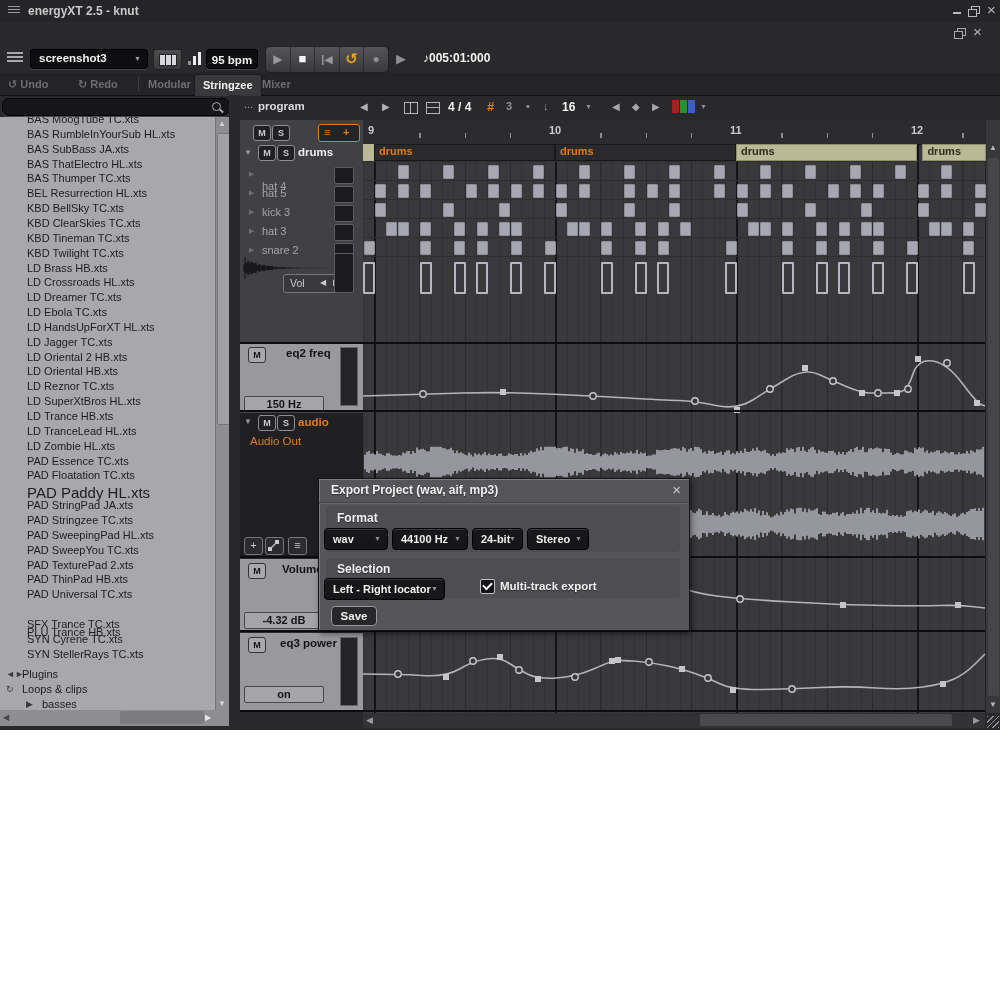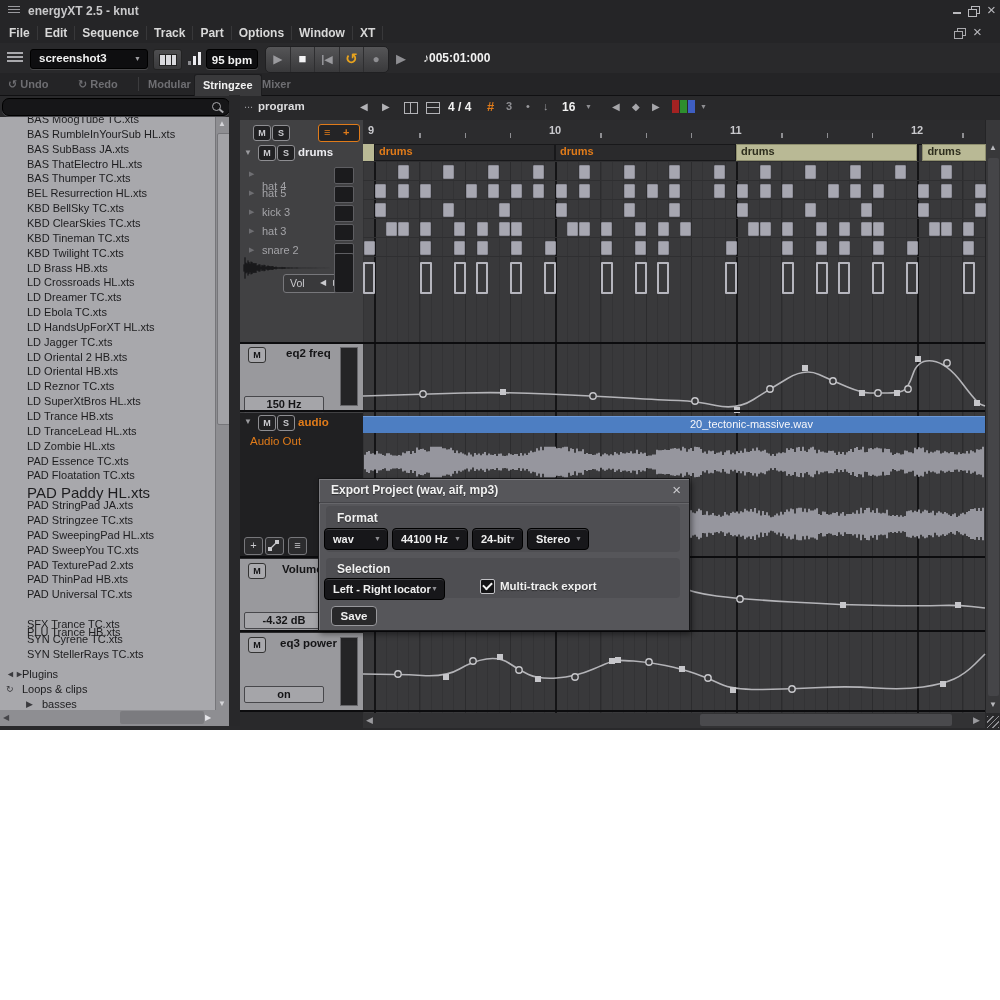--- a/index.html
+++ b/index.html
@@ -41,30 +41,20 @@
         background:repeating-linear-gradient(#9a9a9e 0 1px,transparent 1px 3px);"></div>
     <div class="abs ttl" style="left:28px;top:4px;">energyXT 2.5 - knut</div>
     <div class="abs winbtn" style="left:950px;top:4px;width:14px;height:12px;"><span style="display:inline-block;width:8px;height:2px;background:#b9b9bd;margin-top:8px;"></span></div>
     <div class="abs" style="left:968px;top:6px;width:11px;height:10px;">
       <div class="abs" style="left:3px;top:0;width:7px;height:6px;border:1px solid #b9b9bd;"></div>
       <div class="abs" style="left:0;top:3px;width:7px;height:6px;border:1px solid #b9b9bd;background:#252527;"></div>
     </div>
     <div class="abs winbtn" style="left:985px;top:4px;width:13px;font-size:15px;">×</div>
   </div>
 
-  <div class="abs" style="left:0;top:22px;width:1000px;height:21px;background:#252527;display:flex;align-items:center;padding-left:2px;box-sizing:border-box;" id="menubar">
-      <span class="menuitem">File</span>
-      <span class="menuitem">Edit</span>
-      <span class="menuitem">Sequence</span>
-      <span class="menuitem">Track</span>
-      <span class="menuitem">Part</span>
-      <span class="menuitem">Options</span>
-      <span class="menuitem">Window</span>
-      <span class="menuitem">XT</span>
-    </div>
   <div class="abs" style="left:954px;top:28px;width:11px;height:10px;">
       <div class="abs" style="left:3px;top:0;width:7px;height:6px;border:1px solid #a9a9ad;"></div>
       <div class="abs" style="left:0;top:3px;width:7px;height:6px;border:1px solid #a9a9ad;background:#252527;"></div>
   </div>
   <div class="abs winbtn" style="left:971px;top:26px;width:13px;font-size:15px;">×</div>
 
   <div class="abs" style="left:0;top:43px;width:1000px;height:30px;background:#29292b;"></div>
   <div class="abs" style="left:7px;top:52px;width:16px;height:11px;
       background:repeating-linear-gradient(#a9a9ad 0 2px,transparent 2px 4px);"></div>
   <div class="abs inset" style="left:30px;top:49px;width:116px;height:18px;">
@@ -445,23 +435,20 @@
         <circle cx="212" cy="43" r="3.2" fill="#39393b" stroke="#c6c6ca" stroke-width="1.4"></circle>
         <rect x="246" y="24" width="6" height="6" fill="#c6c6ca"></rect>
         <rect x="252" y="23" width="6" height="6" fill="#c6c6ca"></rect>
         <circle cx="286" cy="28" r="3.2" fill="#39393b" stroke="#c6c6ca" stroke-width="1.4"></circle>
         <rect x="316" y="32" width="6" height="6" fill="#c6c6ca"></rect>
         <circle cx="345" cy="44" r="3.2" fill="#39393b" stroke="#c6c6ca" stroke-width="1.4"></circle>
         <rect x="367" y="53" width="6" height="6" fill="#c6c6ca"></rect>
         <circle cx="429" cy="55" r="3.2" fill="#39393b" stroke="#c6c6ca" stroke-width="1.4"></circle>
         <rect x="577" y="47" width="6" height="6" fill="#c6c6ca"></rect>
       </svg>
-      <div style="position: absolute; left: 363px; top: 416px; width: 622px; height: 16px; background: rgb(77, 126, 194); border-top: 1px solid rgb(110, 154, 216);">
-        <div style="position: absolute; left: 327px; top: 1px; color: rgb(246, 246, 250); font-size: 11px; white-space: nowrap;">20_tectonic-massive.wav</div>
-      </div>
       <svg width="622" height="124" style="position: absolute; overflow: visible; left: 363px; top: 432px;">
         <path d="M2 22.7487010518789L2 37.251298948121104M4 20.062324872619666L4 39.93767512738033M6 19.109549466761806L6 40.890450533238194M8 21.677300833407685L8 38.322699166592315M10 21.312932129953875L10 38.68706787004612M12 22.3863047644503L12 37.6136952355497M14 19.08186817805915L14 40.91813182194085M16 21.451970729942598L16 38.5480292700574M18 21.649272433470365L18 38.350727566529635M20 22.99565917205488L20 37.00434082794512M22 23.758489529442837L22 36.24151047055716M24 21.268555989055727L24 38.73144401094427M26 21.126006609021857L26 38.87399339097814M28 22.825158850882225L28 37.174841149117775M30 23.57484627681411L30 36.425153723185886M32 23.5240754478043L32 36.4759245521957M34 23.638184004899117L34 36.36181599510088M36 22.969332693127377L36 37.03066730687262M38 23.608204776378532L38 36.39179522362147M40 20.401326242533294L40 39.598673757466706M42 21.139603040763895L42 38.860396959236105M44 19.190998761811947L44 40.80900123818805M46 19.11774181498943L46 40.88225818501057M48 22.093665020474994L48 37.906334979525006M50 18.98137023354991L50 41.01862976645009M52 20.92684884908054L52 39.07315115091946M54 15.613402288653768L54 44.38659771134623M56 17.687429888862965L56 42.312570111137035M58 17.081369745298726L58 42.91863025470127M60 16.731457719924116L60 43.268542280075884M62 18.015847490461535L62 41.98415250953846M64 19.517675631892352L64 40.48232436810765M66 19.182452948635245L66 40.817547051364755M68 14.799999999999999L68 45.2M70 14.799999999999999L70 45.2M72 14.799999999999999L72 45.2M74 14.799999999999999L74 45.2M76 14.799999999999999L76 45.2M78 14.799999999999999L78 45.2M80 16.289874057326948L80 43.71012594267305M82 16.323572688460125L82 43.676427311539875M84 17.593435713683732L84 42.40656428631627M86 17.333097874247414L86 42.666902125752586M88 15.644016009158351L88 44.35598399084165M90 18.268443383996747L90 41.73155661600325M92 20.92833695513752L92 39.071663044862476M94 18.397129204644152L94 41.60287079535585M96 21.239997965405067L96 38.76000203459493M98 20.15306658138963L98 39.84693341861037M100 21.399730161681585L100 38.60026983831841M102 22.57186171897909L102 37.42813828102091M104 23.568976454158847L104 36.43102354584116M106 20.44220966805862L106 39.557790331941376M108 22.611187068533425L108 37.388812931466575M110 24.378941155755136L110 35.621058844244864M112 20.915178768941285L112 39.08482123105871M114 22.645233034098354L114 37.354766965901646M116 21.423128318478625L116 38.576871681521375M118 23.317695469339267L118 36.68230453066073M120 21.860205174983015L120 38.139794825016985M122 20.091393983146553L122 39.90860601685345M124 23.35011352011901L124 36.64988647988099M126 21.574428235580886L126 38.42557176441912M128 22.833793184997077L128 37.16620681500292M130 22.89955497246269L130 37.10044502753731M132 22.093833792276808L132 37.90616620772319M134 24.08198063181662L134 35.91801936818338M136 21.66421734882862L136 38.335782651171385M138 21.38142850520692L138 38.61857149479308M140 23.813373477342637L140 36.18662652265736M142 23.940738072883065L142 36.059261927116935M144 23.419085108956416L144 36.580914891043584M146 21.284472886820804L146 38.71552711317919M148 22.310889315668128L148 37.68911068433187M150 22.881926564268753L150 37.11807343573125M152 21.938494337635294L152 38.06150566236471M154 22.068469898698993L154 37.93153010130101M156 23.88916429812332L156 36.11083570187668M158 21.054731855901377L158 38.94526814409862M160 23.544348586749024L160 36.455651413250976M162 21.60010764997393L162 38.39989235002607M164 22.971845175478833L164 37.02815482452117M166 20.73118571626694L166 39.268814283733064M168 18.851650214428297L168 41.1483497855717M170 20.358166884015475L170 39.641833115984525M172 19.84898716961237L172 40.15101283038763M174 16.26791854986036L174 43.73208145013964M176 18.3908497511785L176 41.6091502488215M178 14.799999999999999L178 45.2M180 18.254379443024042L180 41.74562055697596M182 14.799999999999999L182 45.2M184 14.799999999999999L184 45.2M186 14.799999999999999L186 45.2M188 14.799999999999999L188 45.2M190 14.799999999999999L190 45.2M192 14.799999999999999L192 45.2M194 16.230748247757433L194 43.76925175224257M196 15.90088853552236L196 44.09911146447764M198 16.26502514293878L198 43.73497485706122M200 15.22277227892101L200 44.77722772107899M202 14.799999999999999L202 45.2M204 14.799999999999999L204 45.2M206 19.318689787865633L206 40.68131021213436M208 16.293055131914812L208 43.70694486808519M210 17.05372038291072L210 42.94627961708928M212 20.781069257905074L212 39.218930742094926M214 16.485531780392414L214 43.514468219607586M216 19.143427552827212L216 40.85657244717279M218 19.33135436566647L218 40.66864563433353M220 17.13389471498511L220 42.86610528501489M222 22.092394687963907L222 37.90760531203609M224 20.98204300160318L224 39.01795699839682M226 22.044199667057626L226 37.955800332942374M228 21.877441916784093L228 38.12255808321591M230 22.88579988867931L230 37.11420011132069M232 22.632746787503777L232 37.36725321249622M234 21.509162617587325L234 38.49083738241268M236 20.8219980201023L236 39.1780019798977M238 24.26535270588851L238 35.73464729411149M240 22.567254258621986L240 37.432745741378014M242 21.214014230314387L242 38.78598576968561M244 22.155282639774466L244 37.84471736022553M246 23.569541635262986L246 36.430458364737014M248 22.28204106481887L248 37.71795893518113M250 23.200157292678416L250 36.79984270732158M252 19.964336958175483L252 40.03566304182452M254 21.570507288888273L254 38.42949271111173M256 22.83092759826244L256 37.16907240173756M258 20.052949497527L258 39.947050502473004M260 21.147772548175265L260 38.85222745182473M262 21.41645035807786L262 38.58354964192214M264 20.5916134248738L264 39.4083865751262M266 20.91005858571499L266 39.08994141428501M268 19.26630793191677L268 40.73369206808323M270 21.543823046843542L270 38.45617695315646M272 21.232914964811577L272 38.76708503518842M274 17.81069576056357L274 42.18930423943643M276 22.109703400791048L276 37.89029659920895M278 20.235489281400593L278 39.76451071859941M280 21.380824839577752L280 38.619175160422245M282 20.817519469625896L282 39.18248053037411M284 23.900373163276086L284 36.099626836723914M286 23.49144276516791L286 36.50855723483209M288 23.390939989150944L288 36.609060010849056M290 22.490292146491463L290 37.50970785350854M292 22.47914544631148L292 37.520854553688515M294 17.800106005682437L294 42.19989399431756M296 18.17005516843553L296 41.829944831564475M298 18.202210511769188L298 41.79778948823081M300 17.966666288135016L300 42.033333711864984M302 17.53426109762283L302 42.46573890237717M304 17.883848883151185L304 42.11615111684881M306 17.990376551391968L306 42.00962344860803M308 16.848845382461104L308 43.15115461753889M310 16.37587083843787L310 43.62412916156213M312 15.958927005568505L312 44.041072994431495M314 16.71611331684695L314 43.28388668315305M316 16.384623752769887L316 43.61537624723012M318 18.489958384381744L318 41.510041615618256M320 14.799999999999999L320 45.2M322 16.17565743566458L322 43.824342564335424M324 19.698500346312535L324 40.301499653687465M326 17.187989884202523L326 42.81201011579748M328 16.096316059108126L328 43.903683940891874M330 19.10756807602415L330 40.89243192397585M332 14.799999999999999L332 45.2M334 14.936414592184695L334 45.0635854078153M336 15.23000300980928L336 44.76999699019072M338 16.92662724582386L338 43.07337275417614M340 20.78258274122804L340 39.21741725877196M342 19.61596694319934L342 40.38403305680066M344 21.68166692808201L344 38.31833307191799M346 18.58061882336972L346 41.41938117663028M348 19.252665478336908L348 40.74733452166309M350 18.750400872142308L350 41.24959912785769M352 21.898926910309108L352 38.10107308969089M354 20.73261390399969L354 39.26738609600031M356 20.57543409669047L356 39.42456590330953M358 19.578203624832945L358 40.421796375167055M360 22.935024538432423L360 37.06497546156758M362 20.252793376625174L362 39.74720662337482M364 18.519748424201065L364 41.48025157579893M366 18.288665521877896L366 41.711334478122104M368 22.227630847074458L368 37.77236915292554M370 20.722855625350775L370 39.277144374649225M372 22.243575679859102L372 37.756424320140894M374 19.126100507996636L374 40.87389949200336M376 20.9947727496655L376 39.0052272503345M378 18.727532319101968L378 41.27246768089803M380 20.677620358334863L380 39.32237964166514M382 16.386967993575304L382 43.613032006424696M384 19.770552803438264L384 40.229447196561736M386 19.91536517777696L386 40.08463482222304M388 19.091245098861656L388 40.908754901138344M390 16.439800324454566L390 43.560199675545434M392 18.76277187823431L392 41.23722812176569M394 15.504356423045259L394 44.49564357695474M396 18.266152206907286L396 41.733847793092714M398 19.402025071660177L398 40.59797492833982M400 18.811640352265492L400 41.18835964773451M402 17.822240045004342L402 42.17775995499566M404 20.756284822630505L404 39.243715177369495M406 21.55366099001334L406 38.44633900998666M408 23.71550788497558L408 36.28449211502442M410 21.937751531447333L410 38.06224846855267M412 23.87855893290726L412 36.12144106709274M414 21.573573853295006L414 38.426426146705M416 20.622355280036594L416 39.377644719963406M418 21.164335869487548L418 38.835664130512455M420 20.281241527794045L420 39.718758472205955M422 20.669564162633336L422 39.330435837366664M424 16.37240545346923L424 43.62759454653077M426 17.975113691360864L426 42.02488630863914M428 16.32221127546788L428 43.67778872453212M430 16.92207425669934L430 43.07792574330066M432 20.024580780846392L432 39.97541921915361M434 15.460109918424035L434 44.53989008157596M436 14.972856480755391L436 45.02714351924461M438 19.002810985172736L438 40.99718901482726M440 14.799999999999999L440 45.2M442 18.65145766046808L442 41.34854233953192M444 20.046642174767584L444 39.953357825232416M446 17.185517975281417L446 42.814482024718586M448 15.477597386139202L448 44.5224026138608M450 14.799999999999999L450 45.2M452 17.686621962399077L452 42.31337803760093M454 21.277097032554956L454 38.722902967445044M456 17.832613787466116L456 42.167386212533884M458 19.838359481210418L458 40.16164051878958M460 19.529268186296967L460 40.47073181370303M462 20.596819753570642L462 39.40318024642936M464 20.81355671319984L464 39.186443286800156M466 18.722529183039967L466 41.27747081696003M468 18.981034907466622L468 41.01896509253338M470 18.837527946961988L470 41.162472053038016M472 20.652857449484408L472 39.34714255051559M474 23.032246242657145L474 36.967753757342855M476 19.756113644276567L476 40.24388635572343M478 21.900033677177312L478 38.09996632282269M480 19.98275850903999L480 40.01724149096001M482 22.75648397793371L482 37.24351602206629M484 20.18541484731906L484 39.81458515268094M486 18.923646994830346L486 41.07635300516965M488 17.111949764426388L488 42.888050235573616M490 19.906651380486185L490 40.09334861951382M492 16.08905481668898L492 43.91094518331102M494 15.066436155647795L494 44.93356384435221M496 18.064967382320923L496 41.93503261767908M498 17.5133135957908L498 42.486686404209195M500 14.799999999999999L500 45.2M502 20.339916133122742L502 39.66008386687726M504 20.107690371323415L504 39.892309628676585M506 16.593295371852953L506 43.40670462814705M508 16.01183375187047L508 43.98816624812953M510 17.135842196138583L510 42.86415780386142M512 16.171881346573546L512 43.82811865342646M514 15.465984144773332L514 44.53401585522667M516 16.374748299188624L516 43.625251700811376M518 16.49713703651377L518 43.50286296348623M520 20.321575606094395L520 39.6784243939056M522 16.556296007350912L522 43.44370399264909M524 17.0668430784237L524 42.9331569215763M526 16.917874225479604L526 43.08212577452039M528 20.607578215955904L528 39.392421784044096M530 22.916436455533045L530 37.083563544466955M532 21.988158670892016L532 38.01184132910798M534 20.746473714165028L534 39.25352628583497M536 21.34384025800933L536 38.65615974199067M538 22.555864917625232L538 37.44413508237477M540 22.20929837016469L540 37.79070162983531M542 18.443688260332628L542 41.55631173966737M544 18.63084572226268L544 41.36915427773732M546 20.325030527240518L546 39.674969472759486M548 20.2726740527567L548 39.7273259472433M550 21.37320686205421L550 38.62679313794579M552 15.636640814966736L552 44.36335918503326M554 17.297465470277366L554 42.702534529722634M556 15.15634003486921L556 44.84365996513079M558 16.259402889148255L558 43.740597110851745M560 15.536715828601931L560 44.46328417139807M562 20.33414567917974L562 39.66585432082026M564 18.27629186524927L564 41.72370813475073M566 21.17729017147551L566 38.822709828524495M568 19.848175079305577L568 40.15182492069442M570 20.375780409729437L570 39.62421959027056M572 19.589492058965682L572 40.41050794103432M574 18.188958108064938L574 41.81104189193506M576 18.622285821735154L576 41.377714178264846M578 21.501546492729002L578 38.498453507270995M580 20.812871731695974L580 39.18712826830402M582 19.313464077916883L582 40.68653592208312M584 20.364570022929577L584 39.63542997707042M586 21.15603991931932L586 38.84396008068068M588 19.88550654735773L588 40.11449345264227M590 19.903270863497703L590 40.0967291365023M592 22.314941053254774L592 37.68505894674523M594 22.485833932962105L594 37.51416606703789M596 20.30542816908509L596 39.69457183091491M598 22.09922228494323L598 37.90077771505677M600 21.128063104942342L600 38.87193689505766M602 21.532143538770942L602 38.46785646122906M604 19.122213327166335L604 40.877786672833665M606 21.552918323971372L606 38.44708167602863M608 18.269818717340783L608 41.73018128265922M610 19.245635044529372L610 40.75436495547063M612 20.44605425651484L612 39.55394574348516M614 17.20344634021233L614 42.79655365978767M616 17.797150979547652L616 42.20284902045235M618 17.360912871597854L618 42.639087128402146M620 14.799999999999999L620 45.2" stroke="#96969e" stroke-width="2" fill="none"></path>
         <path d="M2 84.15389390733644L2 99.84610609266356M4 83.81157508614862L4 100.18842491385138M6 82.9834686884321L6 101.0165313115679M8 80.80688232818531L8 103.19311767181469M10 80.28287776265545L10 103.71712223734455M12 82.24460477055501L12 101.75539522944499M14 85.07172858026912L14 98.92827141973088M16 81.59965798432677L16 102.40034201567323M18 83.77992994412219L18 100.22007005587781M20 85.12901445949069L20 98.87098554050931M22 85.19720346274735L22 98.80279653725265M24 84.4283257206645L24 99.5716742793355M26 85.93340496650752L26 98.06659503349248M28 85.08779737429121L28 98.91220262570879M30 83.51790281752906L30 100.48209718247094M32 85.3391475884724L32 98.6608524115276M34 85.82045606195673L34 98.17954393804327M36 82.99470087304493L36 101.00529912695507M38 82.4135160170328L38 101.5864839829672M40 85.00992829715402L40 98.99007170284598M42 80.9356780225837L42 103.0643219774163M44 81.98296918445145L44 102.01703081554855M46 81.65321815707117L46 102.34678184292883M48 79.50698216769652L48 104.49301783230348M50 77.38174136872058L50 106.61825863127942M52 81.26763041506294L52 102.73236958493706M54 77.53376367932002L54 106.46623632067998M56 80.18233803750725L56 103.81766196249275M58 77.71190439620507L58 106.28809560379493M60 75.98459411529205L60 108.01540588470795M62 79.34641387594638L62 104.65358612405362M64 77.27397106408034L64 106.72602893591966M66 75.7L66 108.3M68 75.7L68 108.3M70 77.67438709934396L70 106.32561290065604M72 75.7L72 108.3M74 76.79567656380479L74 107.20432343619521M76 75.7L76 108.3M78 75.7L78 108.3M80 77.37054987193322L80 106.62945012806678M82 75.7L82 108.3M84 75.7L84 108.3M86 75.7L86 108.3M88 78.27906816212638L88 105.72093183787362M90 78.92151822129561L90 105.07848177870439M92 80.41990024063468L92 103.58009975936532M94 82.21373362432601L94 101.78626637567399M96 80.88876217358533L96 103.11123782641467M98 79.75662457693518L98 104.24337542306482M100 79.46817915332076L100 104.53182084667924M102 80.98771923302859L102 103.01228076697141M104 82.66062488894039L104 101.33937511105961M106 83.74836695108512L106 100.25163304891488M108 86.20478674201082L108 97.79521325798918M110 83.02067860866511L110 100.97932139133489M112 84.03323967329835L112 99.96676032670165M114 85.15376018770789L114 98.84623981229211M116 82.69887003271216L116 101.30112996728784M118 84.17500317267402L118 99.82499682732598M120 83.76536921448647L120 100.23463078551353M122 85.06663414221906L122 98.93336585778094M124 85.16748777580783L124 98.83251222419217M126 84.55166443623501L126 99.44833556376499M128 82.29105415695557L128 101.70894584304443M130 83.27460756926024L130 100.72539243073976M132 83.80353694464317L132 100.19646305535683M134 83.77156922942095L134 100.22843077057905M136 84.92522445936615L136 99.07477554063385M138 84.19717737499982L138 99.80282262500018M140 83.5040741683961L140 100.4959258316039M142 82.97731072998364L142 101.02268927001636M144 84.66730298778079L144 99.33269701221921M146 82.27140201634477L146 101.72859798365523M148 82.5780970722444L148 101.4219029277556M150 84.72113771966161L150 99.27886228033839M152 84.86312454092146L152 99.13687545907854M154 82.31589630255203L154 101.68410369744797M156 84.52565872906263L156 99.47434127093737M158 82.98497679652351L158 101.01502320347649M160 83.06107150932272L160 100.93892849067728M162 82.60672806621007L162 101.39327193378993M164 84.14310021413962L164 99.85689978586038M166 83.715842931657L166 100.284157068343M168 83.44666500822048L168 100.55333499177952M170 81.18680186466104L170 102.81319813533896M172 79.11499154444962L172 104.88500845555038M174 78.04260161628964L174 105.95739838371036M176 76.88243881739636L176 107.11756118260364M178 79.6541770951257L178 104.3458229048743M180 81.48452324052587L180 102.51547675947413M182 79.89587414728521L182 104.10412585271479M184 78.35445528842408L184 105.64554471157592M186 75.7L186 108.3M188 75.7L188 108.3M190 75.7L190 108.3M192 75.7L192 108.3M194 77.62291714167488L194 106.37708285832512M196 75.7L196 108.3M198 75.7L198 108.3M200 80.17191464810975L200 103.82808535189025M202 76.93415014302668L202 107.06584985697332M204 77.57412950530046L204 106.42587049469954M206 75.7L206 108.3M208 76.48991474635903L208 107.51008525364097M210 79.66808080740445L210 104.33191919259555M212 79.76085508027569L212 104.23914491972431M214 75.7L214 108.3M216 78.03310849957418L216 105.96689150042582M218 80.9258106616414L218 103.0741893383586M220 81.03263901818927L220 102.96736098181073M222 83.59920095578633L222 100.40079904421367M224 84.31620599922958L224 99.68379400077042M226 84.00574842773048L226 99.99425157226952M228 81.35271819753883L228 102.64728180246117M230 82.19257131615525L230 101.80742868384475M232 84.40934027133417L232 99.59065972866583M234 85.84904873196669L234 98.15095126803331M236 85.92362301330503L236 98.07637698669497M238 85.1632897516181L238 98.8367102483819M240 84.95617631357662L240 99.04382368642338M242 83.50686365189185L242 100.49313634810815M244 82.11225326794187L244 101.88774673205813M246 83.97278907074607L246 100.02721092925393M248 83.58981182257934L248 100.41018817742066M250 81.7980813183683L250 102.2019186816317M252 84.8625177221085L252 99.1374822778915M254 80.18990091429578L254 103.81009908570422M256 83.58497285972445L256 100.41502714027555M258 79.9923609206826L258 104.0076390793174M260 81.30658962069984L260 102.69341037930016M262 83.17699856310008L262 100.82300143689992M264 84.0014211525122L264 99.9985788474878M266 81.04571973477425L266 102.95428026522575M268 81.08479321429787L268 102.91520678570213M270 81.31875901191975L270 102.68124098808025M272 83.46332284568085L272 100.53667715431915M274 79.5619551370803L274 104.4380448629197M276 79.82553814855267L276 104.17446185144733M278 81.11493917042762L278 102.88506082957238M280 81.50750574476218L280 102.49249425523782M282 83.37390544618641L282 100.62609455381359M284 84.92039741484955L284 99.07960258515045M286 85.61175947303838L286 98.38824052696162M288 85.6325192268059L288 98.3674807731941M290 80.85082306490837L290 103.14917693509163M292 83.85489475559281L292 100.14510524440719M294 79.16379091067068L294 104.83620908932932M296 78.40768761147928L296 105.59231238852072M298 79.55369324076264L298 104.44630675923736M300 76.94969407986413L300 107.05030592013587M302 81.26016745545115L302 102.73983254454885M304 76.26170877618294L304 107.73829122381706M306 79.32957260376926L306 104.67042739623074M308 75.7L308 108.3M310 79.41452205961004L310 104.58547794038996M312 75.7L312 108.3M314 80.08634231546928L314 103.91365768453072M316 75.7L316 108.3M318 75.7L318 108.3M320 75.7L320 108.3M322 75.7L322 108.3M324 75.7L324 108.3M326 79.11797764379106L326 104.88202235620894M328 78.3262940916683L328 105.6737059083317M330 80.51742218730685L330 103.48257781269315M332 81.16505020958881L332 102.83494979041119M334 79.1594021206104L334 104.8405978793896M336 76.8239652486404L336 107.1760347513596M338 78.2139085017355L338 105.7860914982645M340 82.8942689598713L340 101.1057310401287M342 82.82506062808923L342 101.17493937191077M344 79.24849766710808L344 104.75150233289192M346 83.21263331290146L346 100.78736668709854M348 82.8113525967869L348 101.1886474032131M350 81.1226487978145L350 102.8773512021855M352 83.52753478267569L352 100.47246521732431M354 84.05670156122677L354 99.94329843877323M356 82.76399109310054L356 101.23600890689946M358 84.66965102996075L358 99.33034897003925M360 83.6339415379871L360 100.3660584620129M362 80.01801894641149L362 103.98198105358851M364 82.44588880058755L364 101.55411119941245M366 83.503692335409L366 100.496307664591M368 80.9824070418978L368 103.0175929581022M370 79.72560012306548L370 104.27439987693452M372 80.84485331475375L372 103.15514668524625M374 79.50719386505946L374 104.49280613494054M376 81.53687744955037L376 102.46312255044963M378 79.12726181255474L378 104.87273818744526M380 80.32456960800043L380 103.67543039199957M382 76.68514341988937L382 107.31485658011063M384 78.57870494878675L384 105.42129505121325M386 79.62096237949379L386 104.37903762050621M388 76.90379362000644L388 107.09620637999356M390 79.76487220909115L390 104.23512779090885M392 76.06837746489597L392 107.93162253510403M394 81.33897825474867L394 102.66102174525133M396 78.5525083345695L396 105.4474916654305M398 83.57924562246795L398 100.42075437753205M400 79.03407331770548L400 104.96592668229452M402 82.89857269653494L402 101.10142730346506M404 80.19736789861282L404 103.80263210138718M406 83.6120853132686L406 100.3879146867314M408 85.36492034916886L408 98.63507965083114M410 84.79703569032024L410 99.20296430967976M412 83.19892018220165L412 100.80107981779835M414 81.45670097144679L414 102.54329902855321M416 83.43883402750714L416 100.56116597249286M418 79.77289473563482L418 104.22710526436518M420 82.44478956388659L420 101.55521043611341M422 79.93726065542945L422 104.06273934457055M424 77.47569794095095L424 106.52430205904905M426 79.57928131810331L426 104.42071868189669M428 76.61611074443056L428 107.38388925556944M430 77.29815346434164L430 106.70184653565836M432 81.48592297918815L432 102.51407702081185M434 76.29109564109179L434 107.70890435890821M436 75.7L436 108.3M438 75.7L438 108.3M440 79.73374790893817L440 104.26625209106183M442 76.44152248356548L442 107.55847751643452M444 80.16499920475385L444 103.83500079524615M446 76.78909879973116L446 107.21090120026884M448 78.53884142826251L448 105.46115857173749M450 78.49311948376322L450 105.50688051623678M452 77.57135887212235L452 106.42864112787765M454 76.34862775051693L454 107.65137224948307M456 81.95914163710006L456 102.04085836289994M458 82.91921831678316L458 101.08078168321684M460 79.4464166719124L460 104.5535833280876M462 79.77033184474405L462 104.22966815525595M464 82.00618868588842L464 101.99381131411158M466 82.66993446352036L466 101.33006553647964M468 82.1694971217186L468 101.8305028782814M470 80.65045411771513L470 103.34954588228487M472 81.0652490850767L472 102.9347509149233M474 79.93067147520217L474 104.06932852479783M476 83.68913475965947L476 100.31086524034053M478 81.5132690846023L478 102.4867309153977M480 80.07490701737643L480 103.92509298262357M482 83.68697163371064L482 100.31302836628936M484 81.97953288643592L484 102.02046711356408M486 81.94477445727662L486 102.05522554272338M488 81.96516709401051L488 102.03483290598949M490 80.58498035624173L490 103.41501964375827M492 81.72884849396392L492 102.27115150603608M494 78.15650057655571L494 105.84349942344429M496 81.74610792426267L496 102.25389207573733M498 75.7L498 108.3M500 81.31862375894164L500 102.68137624105836M502 77.94006701395756L502 106.05993298604244M504 75.93052003173386L504 108.06947996826614M506 75.7L506 108.3M508 80.1829426331775L508 103.8170573668225M510 78.20331909190804L510 105.79668090809196M512 80.97109442154094L512 103.02890557845906M514 76.25814566237749L514 107.74185433762251M516 80.83490239030111L516 103.16509760969889M518 81.61712552501513L518 102.38287447498487M520 80.62604188807552L520 103.37395811192448M522 81.35505877982808L522 102.64494122017192M524 77.63118542499438L524 106.36881457500562M526 83.45923767299018L526 100.54076232700982M528 83.97259674562483L528 100.02740325437517M530 82.90357001968228L530 101.09642998031772M532 84.08325933100011L532 99.91674066899989M534 82.94049659595153L534 101.05950340404847M536 84.85523892429929L536 99.14476107570071M538 83.12860800730682L538 100.87139199269318M540 84.64595079347217L540 99.35404920652783M542 83.8789849371272L542 100.1210150628728M544 79.17203506070044L544 104.82796493929956M546 78.75521662637506L546 105.24478337362494M548 78.17254114483035L548 105.82745885516965M550 80.17431100259472L550 103.82568899740528M552 78.68764714590127L552 105.31235285409873M554 79.84692375557383L554 104.15307624442617M556 77.4501625735779L556 106.5498374264221M558 81.32871415756105L558 102.67128584243895M560 79.40557594579612L560 104.59442405420388M562 77.83413156528823L562 106.16586843471177M564 78.61365045027726L564 105.38634954972274M566 81.02040893473372L566 102.97959106526628M568 80.421001330651L568 103.578998669349M570 78.86769358476784L570 105.13230641523216M572 83.35243304431039L572 100.64756695568961M574 80.72517298465948L574 103.27482701534052M576 79.1670536797369L576 104.8329463202631M578 80.43781949826177L578 103.56218050173823M580 81.64138423163656L580 102.35861576836344M582 79.9936540482874L582 104.0063459517126M584 81.14305682178491L584 102.85694317821509M586 82.85440490836837L586 101.14559509163163M588 84.0613993102391L588 99.9386006897609M590 82.28648529938268L590 101.71351470061732M592 81.21039955735954L592 102.78960044264046M594 84.96498487555063L594 99.03501512444937M596 83.65740390748489L596 100.34259609251511M598 81.74346017371788L598 102.25653982628212M600 80.62803979535373L600 103.37196020464627M602 82.17625241866182L602 101.82374758133818M604 80.09877927881642L604 103.90122072118358M606 78.93288408123567L606 105.06711591876433M608 76.89187421456387L608 107.10812578543613M610 76.94895143787372L610 107.05104856212628M612 76.24298620943954L612 107.75701379056046M614 79.1213391562522L614 104.8786608437478M616 75.91555987441247L616 108.08444012558753M618 79.11143541214244L618 104.88856458785756M620 75.7L620 108.3" stroke="#96969e" stroke-width="2" fill="none"></path>
       </svg>
     </div>
 <div style="position: absolute; left: 240px; top: 343px; width: 123px; height: 67px; background: rgb(153, 153, 157);">
       <div class="ms light" style="position: absolute; left: 8px; top: 4px;">M</div>
       <div style="position: absolute; left: 46px; top: 4px; color: rgb(20, 20, 22); font-size: 11.5px; font-weight: bold;">eq2 freq</div>
       <div class="lanebox" style="position: absolute; left: 4px; top: 21px;">150 Hz</div>
       <div style="position: absolute; left: 100px; top: 4px; width: 16px; height: 57px; background: rgb(36, 36, 38); border: 1px solid rgb(102, 102, 106);"></div>

